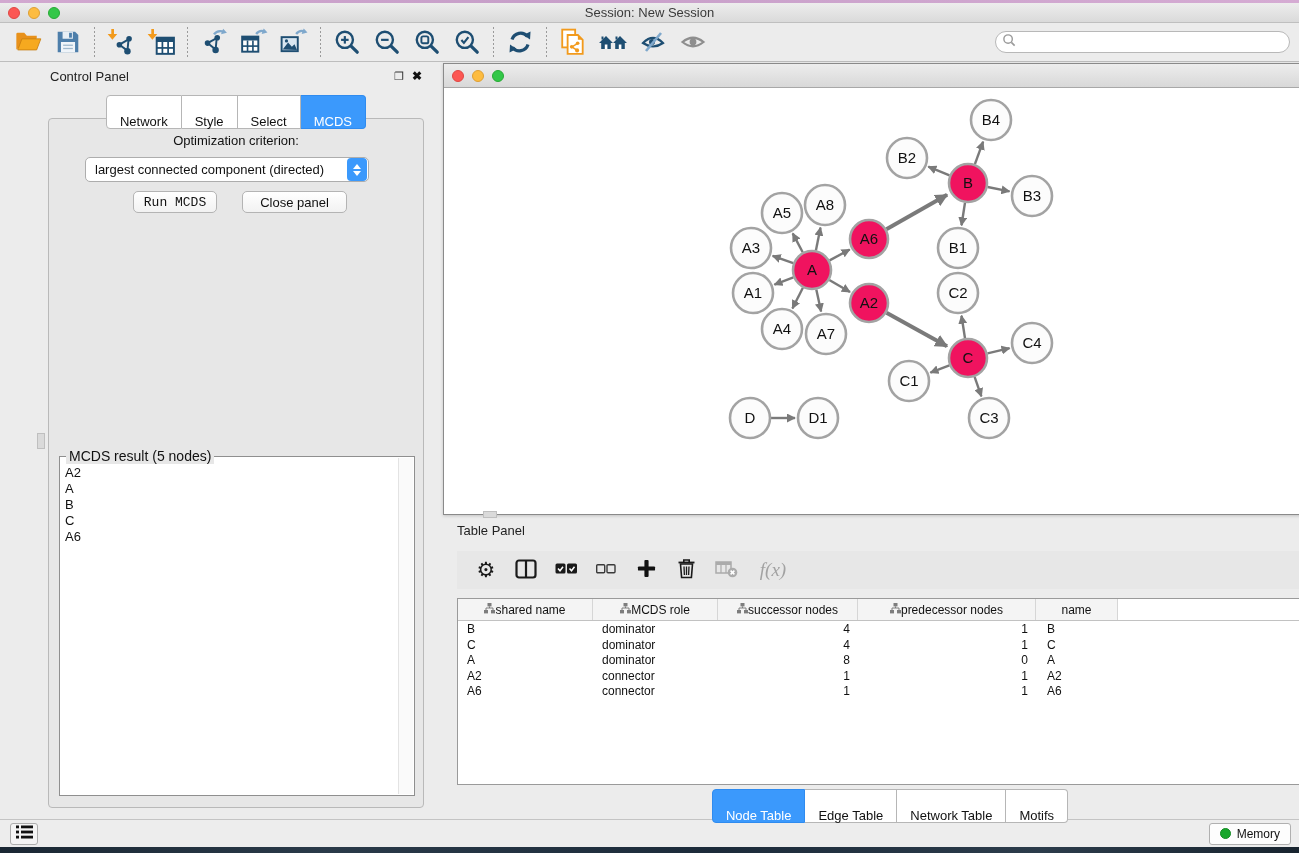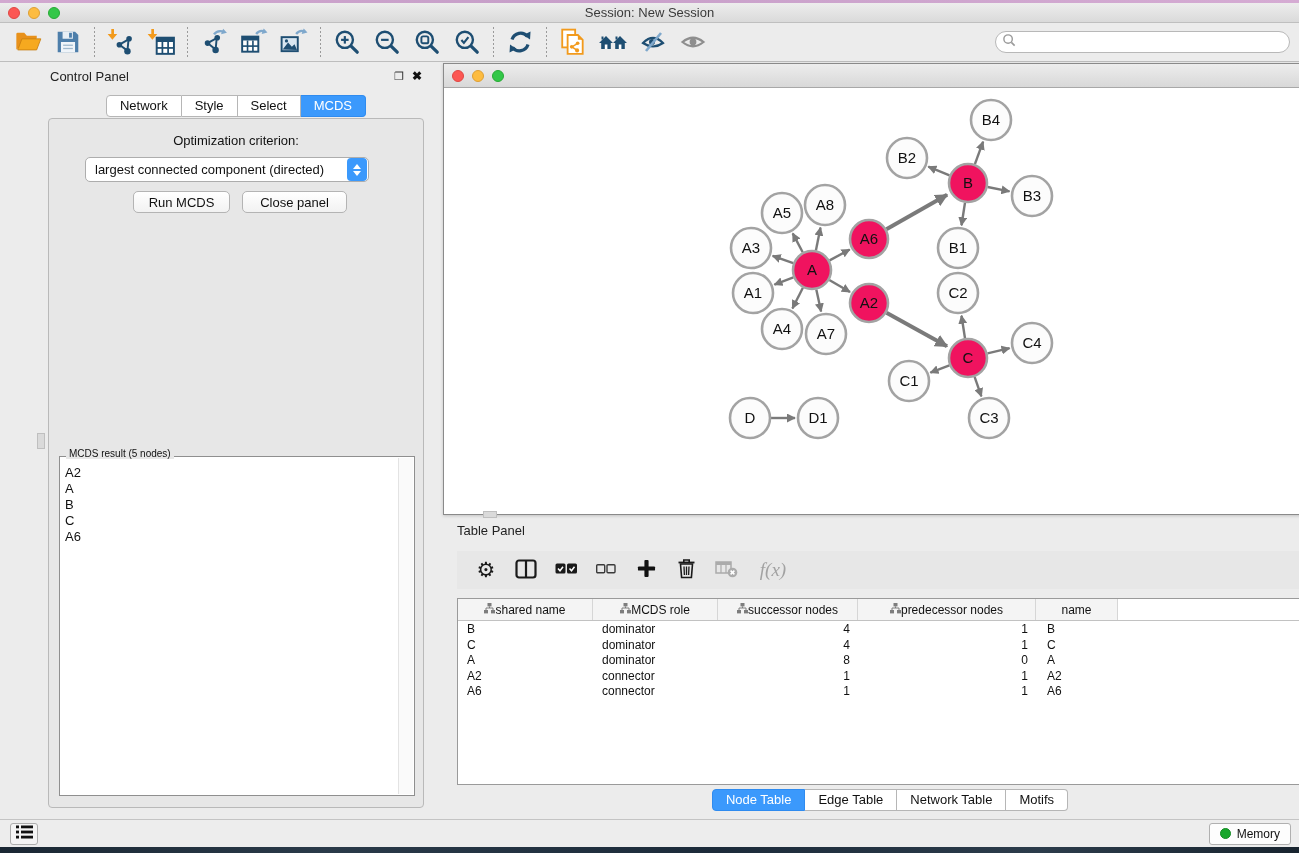--- a/index.html
+++ b/index.html
@@ -45,21 +45,21 @@
 
   
   .cpanel { position:absolute; left:0; top:4px; width:392px; height:752px; }
   .phead { height:20px; display:flex; align-items:center; font-size:13px; color:#222; }
   .phead .ptitle { margin-left:10px; }
   .phead .picons { margin-left:auto; margin-right:10px; display:flex; gap:8px; align-items:center; }
   .float-glyph { font-size:11px; color:#333; }
   .close-glyph { font-size:12px; font-weight:bold; color:#111; }
   .seg { display:flex; justify-content:center; margin-top:9px; position:relative; z-index:2; }
   .seg-tab { background:#fff; border:1px solid #B6B6B6; border-left:none; height:22px;
-    padding:0 13px; font-size:13px; line-height:20px; color:#111; cursor:pointer; }
+    padding:16px 13px; font-size:13px; line-height:20px; color:#111; cursor:pointer; }
   .seg-tab:first-child { border-left:1px solid #B6B6B6; border-radius:4px 0 0 4px; }
   .seg-tab:last-child { border-radius:0 4px 4px 0; }
   .seg-tab.sel { background:#3B99FC; border-color:#2F8BEF; color:#fff; }
   .cpanel-content { position:absolute; left:8px; top:52px; width:376px; height:690px;
     background:#E7E7E7; border:1px solid #B9B9B9; border-radius:4px; }
   .opt-label { position:absolute; top:14px; left:0; right:0; text-align:center;
     font-size:13px; color:#111; }
   .selectbox { position:absolute; left:36px; top:38px; width:284px; height:25px;
     background:#fff; border:1px solid #ADADAD; border-radius:5px;
     display:flex; align-items:center; cursor:pointer; }
@@ -70,21 +70,21 @@
   .stepper i { width:0; height:0; border-left:4px solid transparent; border-right:4px solid transparent; }
   .stepper i.up { border-bottom:5px solid #fff; }
   .stepper i.down { border-top:5px solid #fff; }
   .btnrow { position:absolute; top:72px; left:0; width:100%; }
   .macbtn { position:absolute; height:22px; background:linear-gradient(#FFFFFF,#F2F2F2);
     border:1px solid #B4B4B4; border-radius:5px; font-size:13px; color:#111;
     font-family:"Liberation Sans",sans-serif; cursor:pointer; }
   .groupbox { position:absolute; left:10px; top:337px; width:356px; height:340px;
     border:1px solid #8F8F8F; background:#fff; }
   .groupbox .legend { position:absolute; top:-9px; left:6px; background:#E7E7E7;
-    padding:0 3px; font-size:10px; color:#111; }
+    padding:0 3px; font-size:14px; color:#111; }
   .mcds-list { position:absolute; left:2px; top:8px; right:18px; bottom:2px;
     font-size:13px; color:#111; overflow:hidden; }
   .mcds-list .li { height:16px; line-height:16px; padding-left:3px; cursor:default; }
   .vscroll { position:absolute; right:1px; top:1px; bottom:1px; width:15px;
     background:#FAFAFA; border-left:1px solid #E3E3E3; }
 
   
   .netwin { position:absolute; left:403px; top:1px; width:894px; height:452px;
     border:1px solid #8A8A8A; background:#fff; box-shadow:0 1px 3px rgba(0,0,0,0.18); }
   .netbar { height:24px; background:linear-gradient(#EDEDED,#D8D8D8);
@@ -357,21 +357,21 @@
       <div class="cpanel-content">
         <div class="opt-label">Optimization criterion:</div>
         <div class="selectbox">
           <span class="sel-text">largest connected component (directed)</span>
           <span class="stepper">
               <i class="up"></i>
               <i class="down"></i>
             </span>
         </div>
         <div class="btnrow">
-          <button class="macbtn" style="left:84px;width:97px;">Run MCDS</button>
+          <button class="macbtn" style="left:84px;width:84px;font-family:Liberation Mono, monospace;">Run MCDS</button>
           <button class="macbtn" style="left:193px;width:105px;">Close panel</button>
         </div>
         <div class="groupbox">
           <span class="legend">MCDS result (5 nodes)</span>
           <div class="mcds-list">
               <div class="li">A2</div>
               <div class="li">A</div>
               <div class="li">B</div>
               <div class="li">C</div>
               <div class="li">A6</div>

